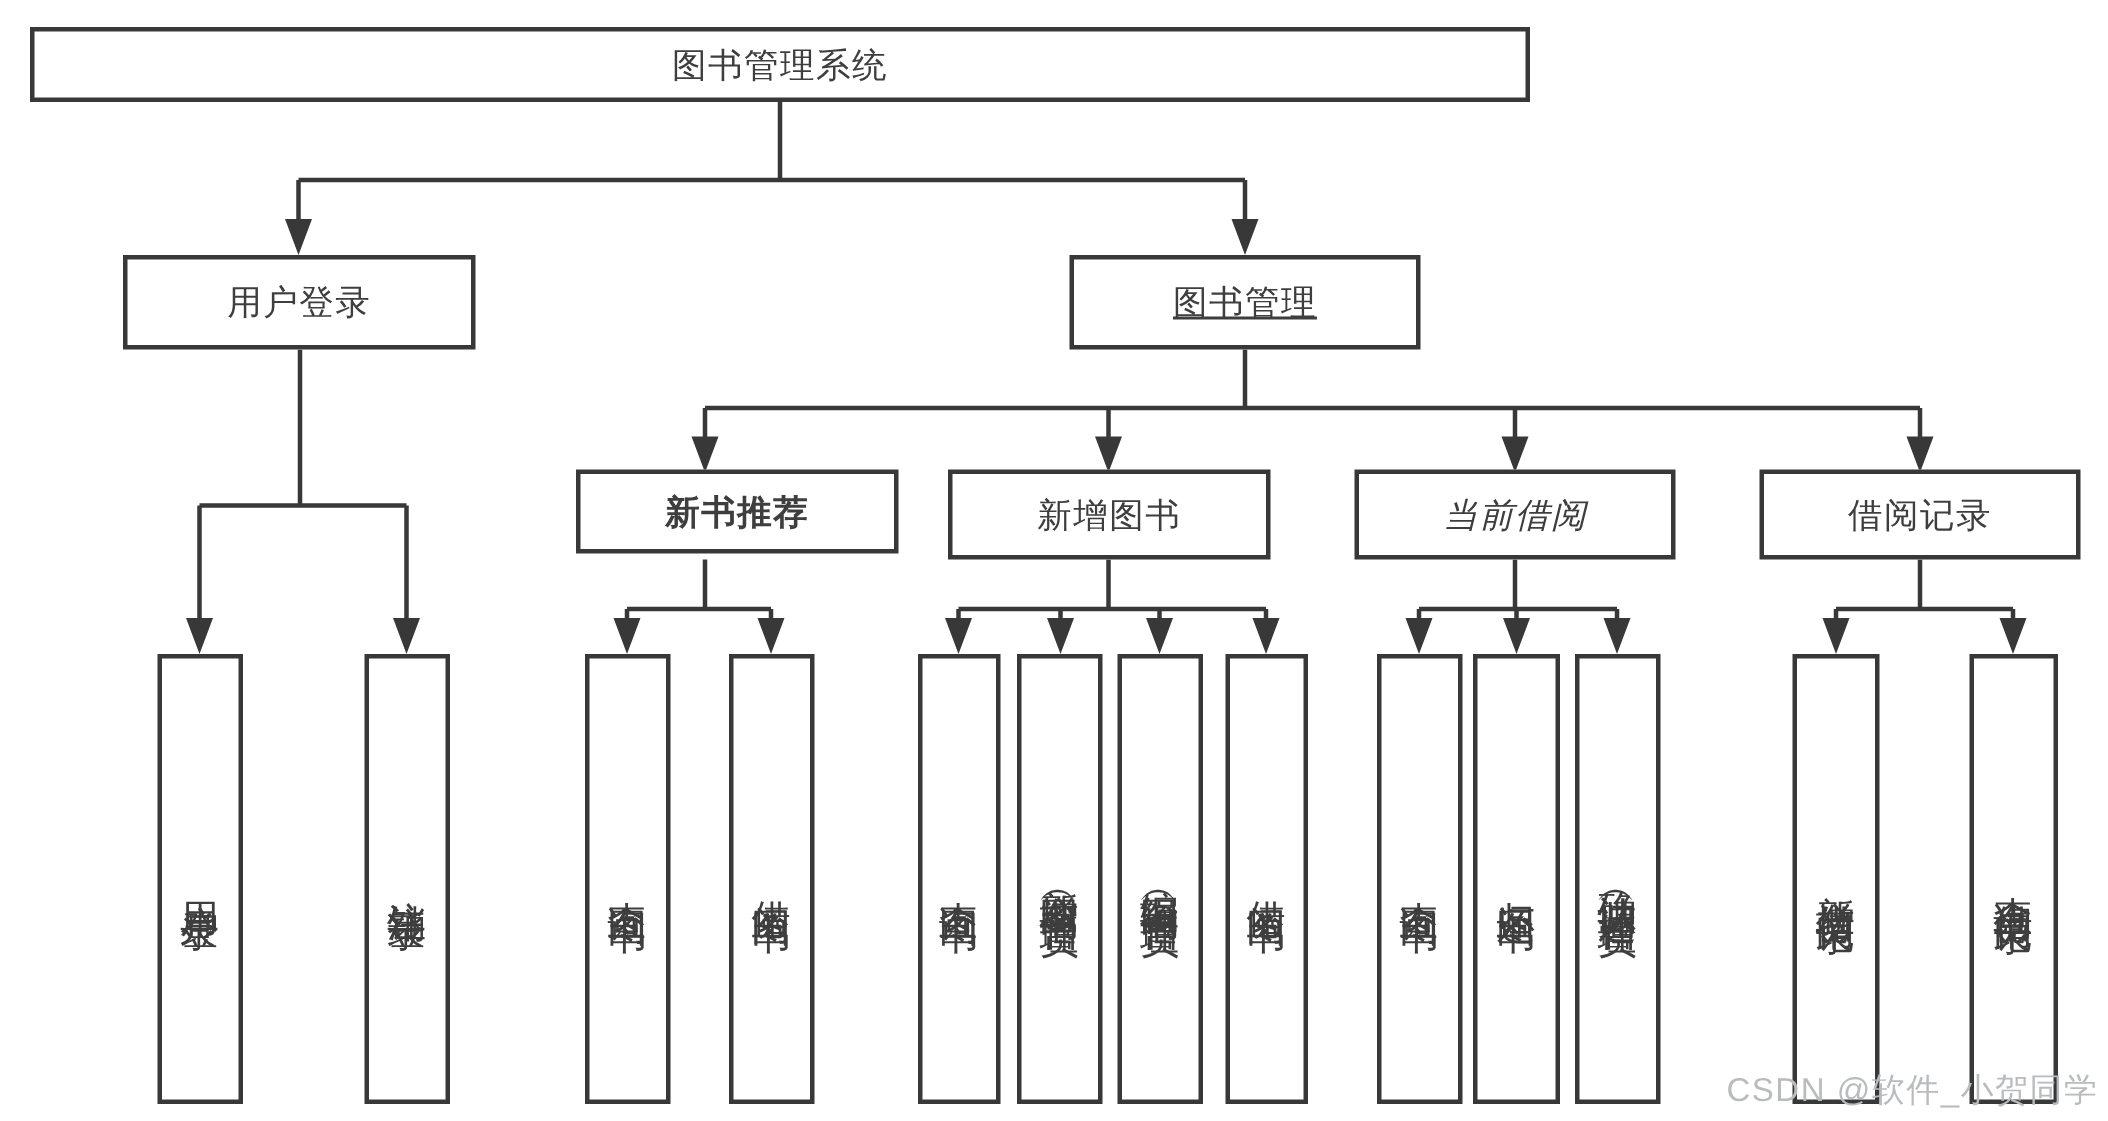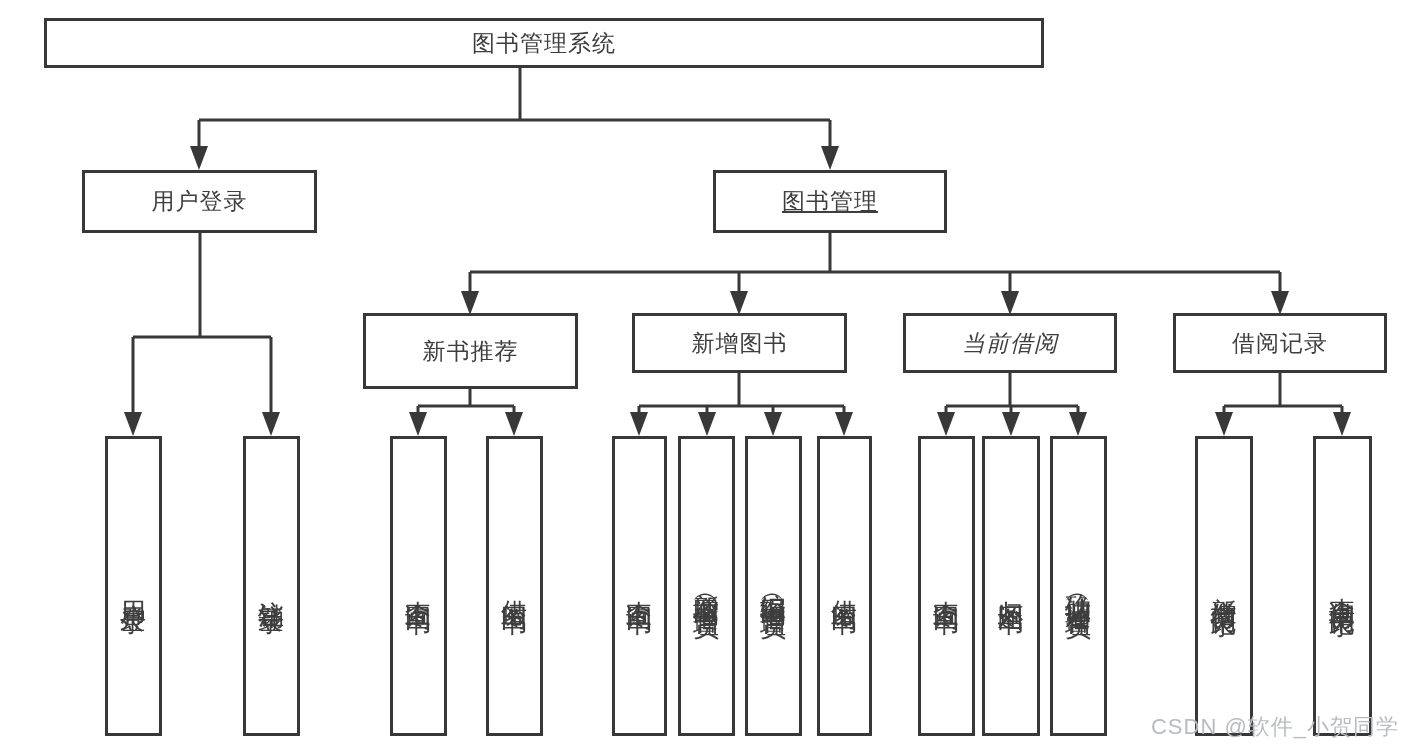--- a/index.html
+++ b/index.html
@@ -30,24 +30,24 @@
   }
   .h{font-size:23px;letter-spacing:1px;}
   .leaf{
     top:436px;width:57px;height:300px;
     writing-mode:vertical-rl;
     font-size:26px;
     letter-spacing:3px;
     line-height:1;
   }
   
-  #n-root{left:20px;top:18px;width:1000px;height:50px;margin-left:24px;}
+  #n-root{left:20px;top:18px;width:1000px;height:50px;}
   #n-user-login{left:82px;top:170px;width:235px;height:63px;}
   #n-book-mgmt{left:713px;top:170px;width:234px;height:63px;text-decoration:underline;}
-  #n-new-book{left:363px;top:313px;width:215px;height:76px;}
+  #n-new-book{left:384px;top:313px;width:215px;height:56px;font-weight:bold;}
   #n-book-borrow{left:632px;top:313px;width:215px;height:60px;}
   #n-current-borrow{left:903px;top:313px;width:214px;height:60px;font-style:italic;}
   #n-borrow-records{left:1173px;top:313px;width:214px;height:60px;}
   
   #l-user-login{left:105px;}
   #l-logout{left:243px;}
   #l-nb-query{left:390px;}
   #l-nb-borrow{left:486px;}
   #l-bb-query{left:612px;width:55px;}
   #l-bb-add{left:678px;}

